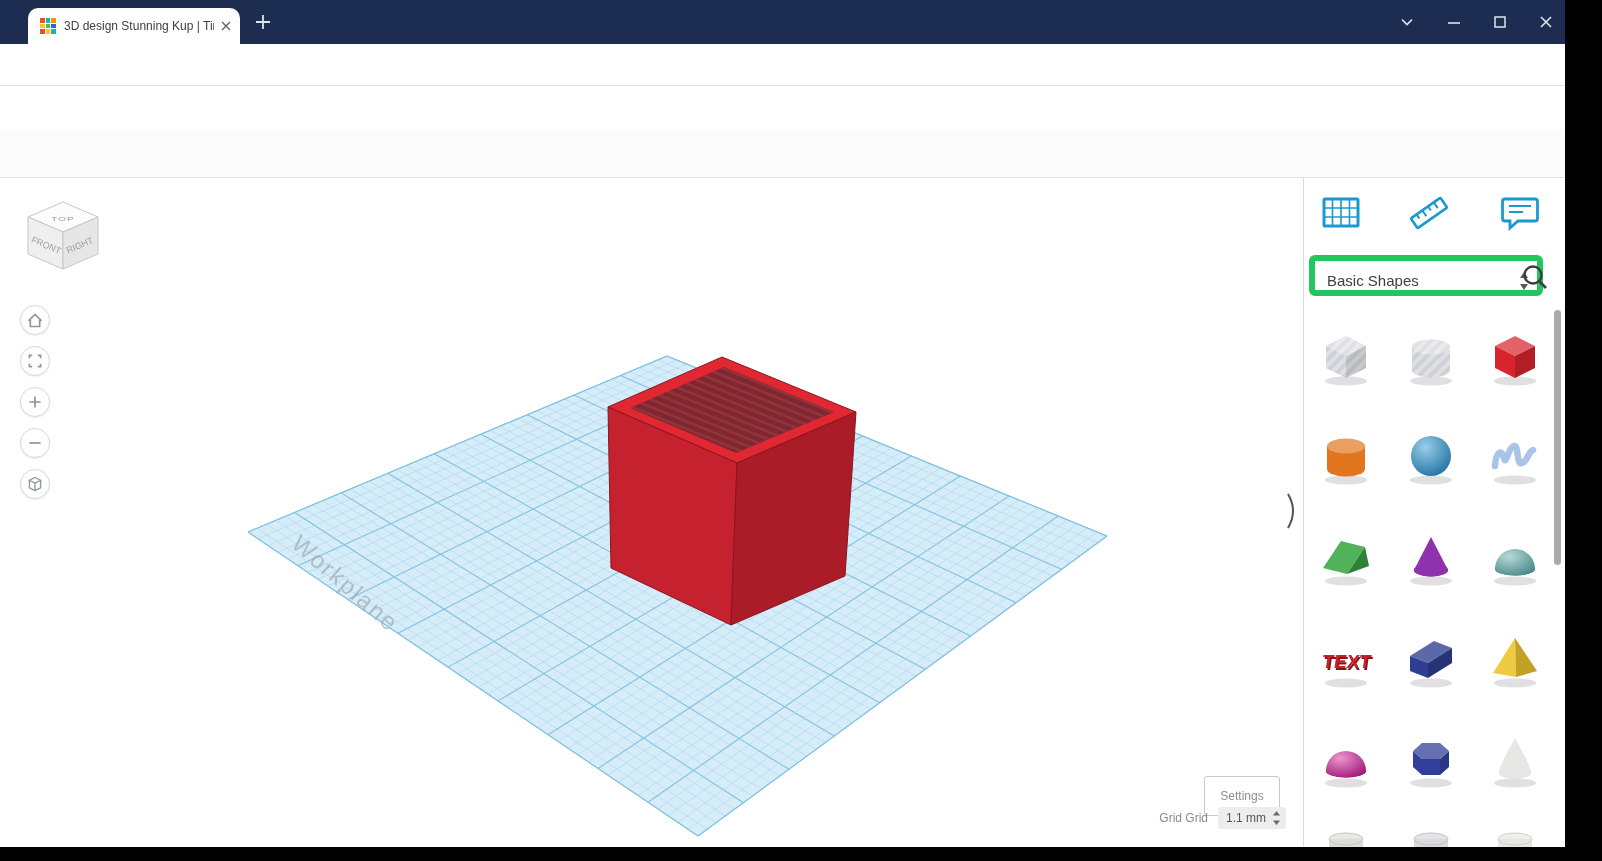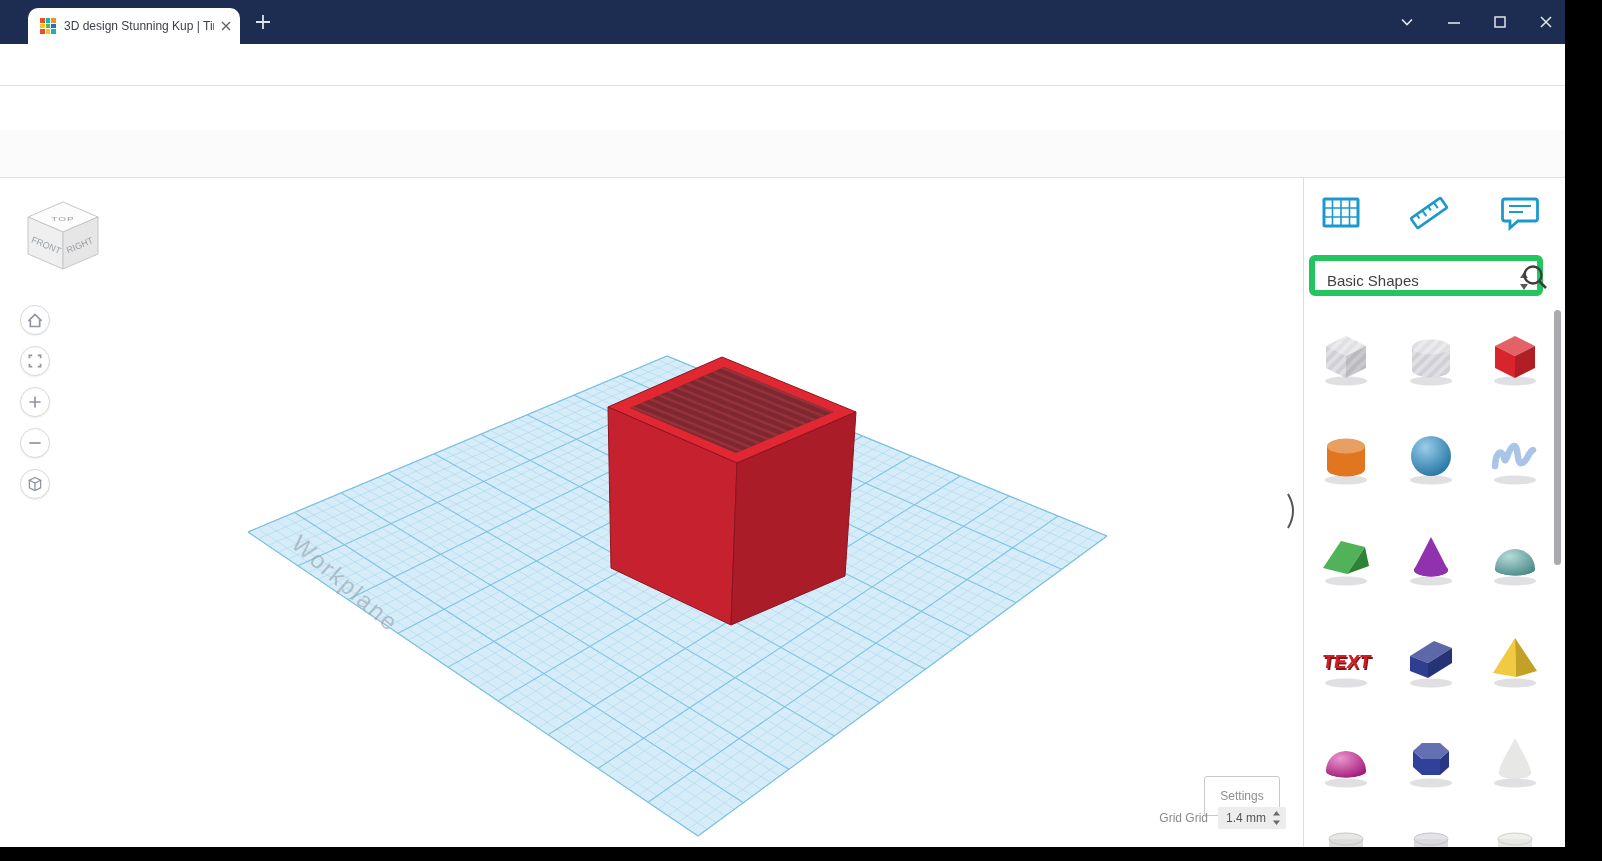--- a/index.html
+++ b/index.html
@@ -356,21 +356,21 @@
         </svg></div>
 
     <svg style="position:absolute;left:1286px;top:314px" width="14" height="38" viewBox="0 0 14 38">
         <path d="M2,2 Q12,19 2,36" stroke="#555" stroke-width="2" fill="none"></path>
       </svg>
 
     <button style="position:absolute;left:1204px;top:598px;width:76px;height:40px;background:#fff;border:1px solid #c9c9c9;border-radius:3px;color:#8f8f8f;font-size:12px">Settings</button>
 
     <span style="position:absolute;left:1090px;top:633px;width:118px;text-align:right;font-size:12px;color:#8b8b8b">Grid Grid</span>
     <div style="position:absolute;left:1218px;top:629px;width:68px;height:22px;background:#ededed;border-radius:2px;font-size:12px;color:#555">
-      <span style="position:absolute;left:8px;top:0;line-height:22px">1.4 mm</span>
+      <span style="position:absolute;left:8px;top:0;line-height:22px">1.1 mm</span>
       <svg style="position:absolute;right:5px;top:3px" width="9" height="16" viewBox="0 0 9 16">
           <path d="M4.5,1 L8,5.5 H1 Z" fill="#6a6a6a"></path>
           <path d="M4.5,15 L1,10.5 h7 Z" fill="#6a6a6a"></path>
         </svg>
     </div>
   </div>
 
   <div id="panel" style="position:absolute;left:1303px;top:178px;width:262px;height:669px;background:#fff;border-left:1px solid #ddd;overflow:hidden">
     <svg style="position:absolute;left:15px;top:13px" width="44" height="44" viewBox="0 0 44 44">
         <rect x="5" y="8" width="34" height="27" rx="1" fill="none" stroke="#1b99cf" stroke-width="3"></rect>

